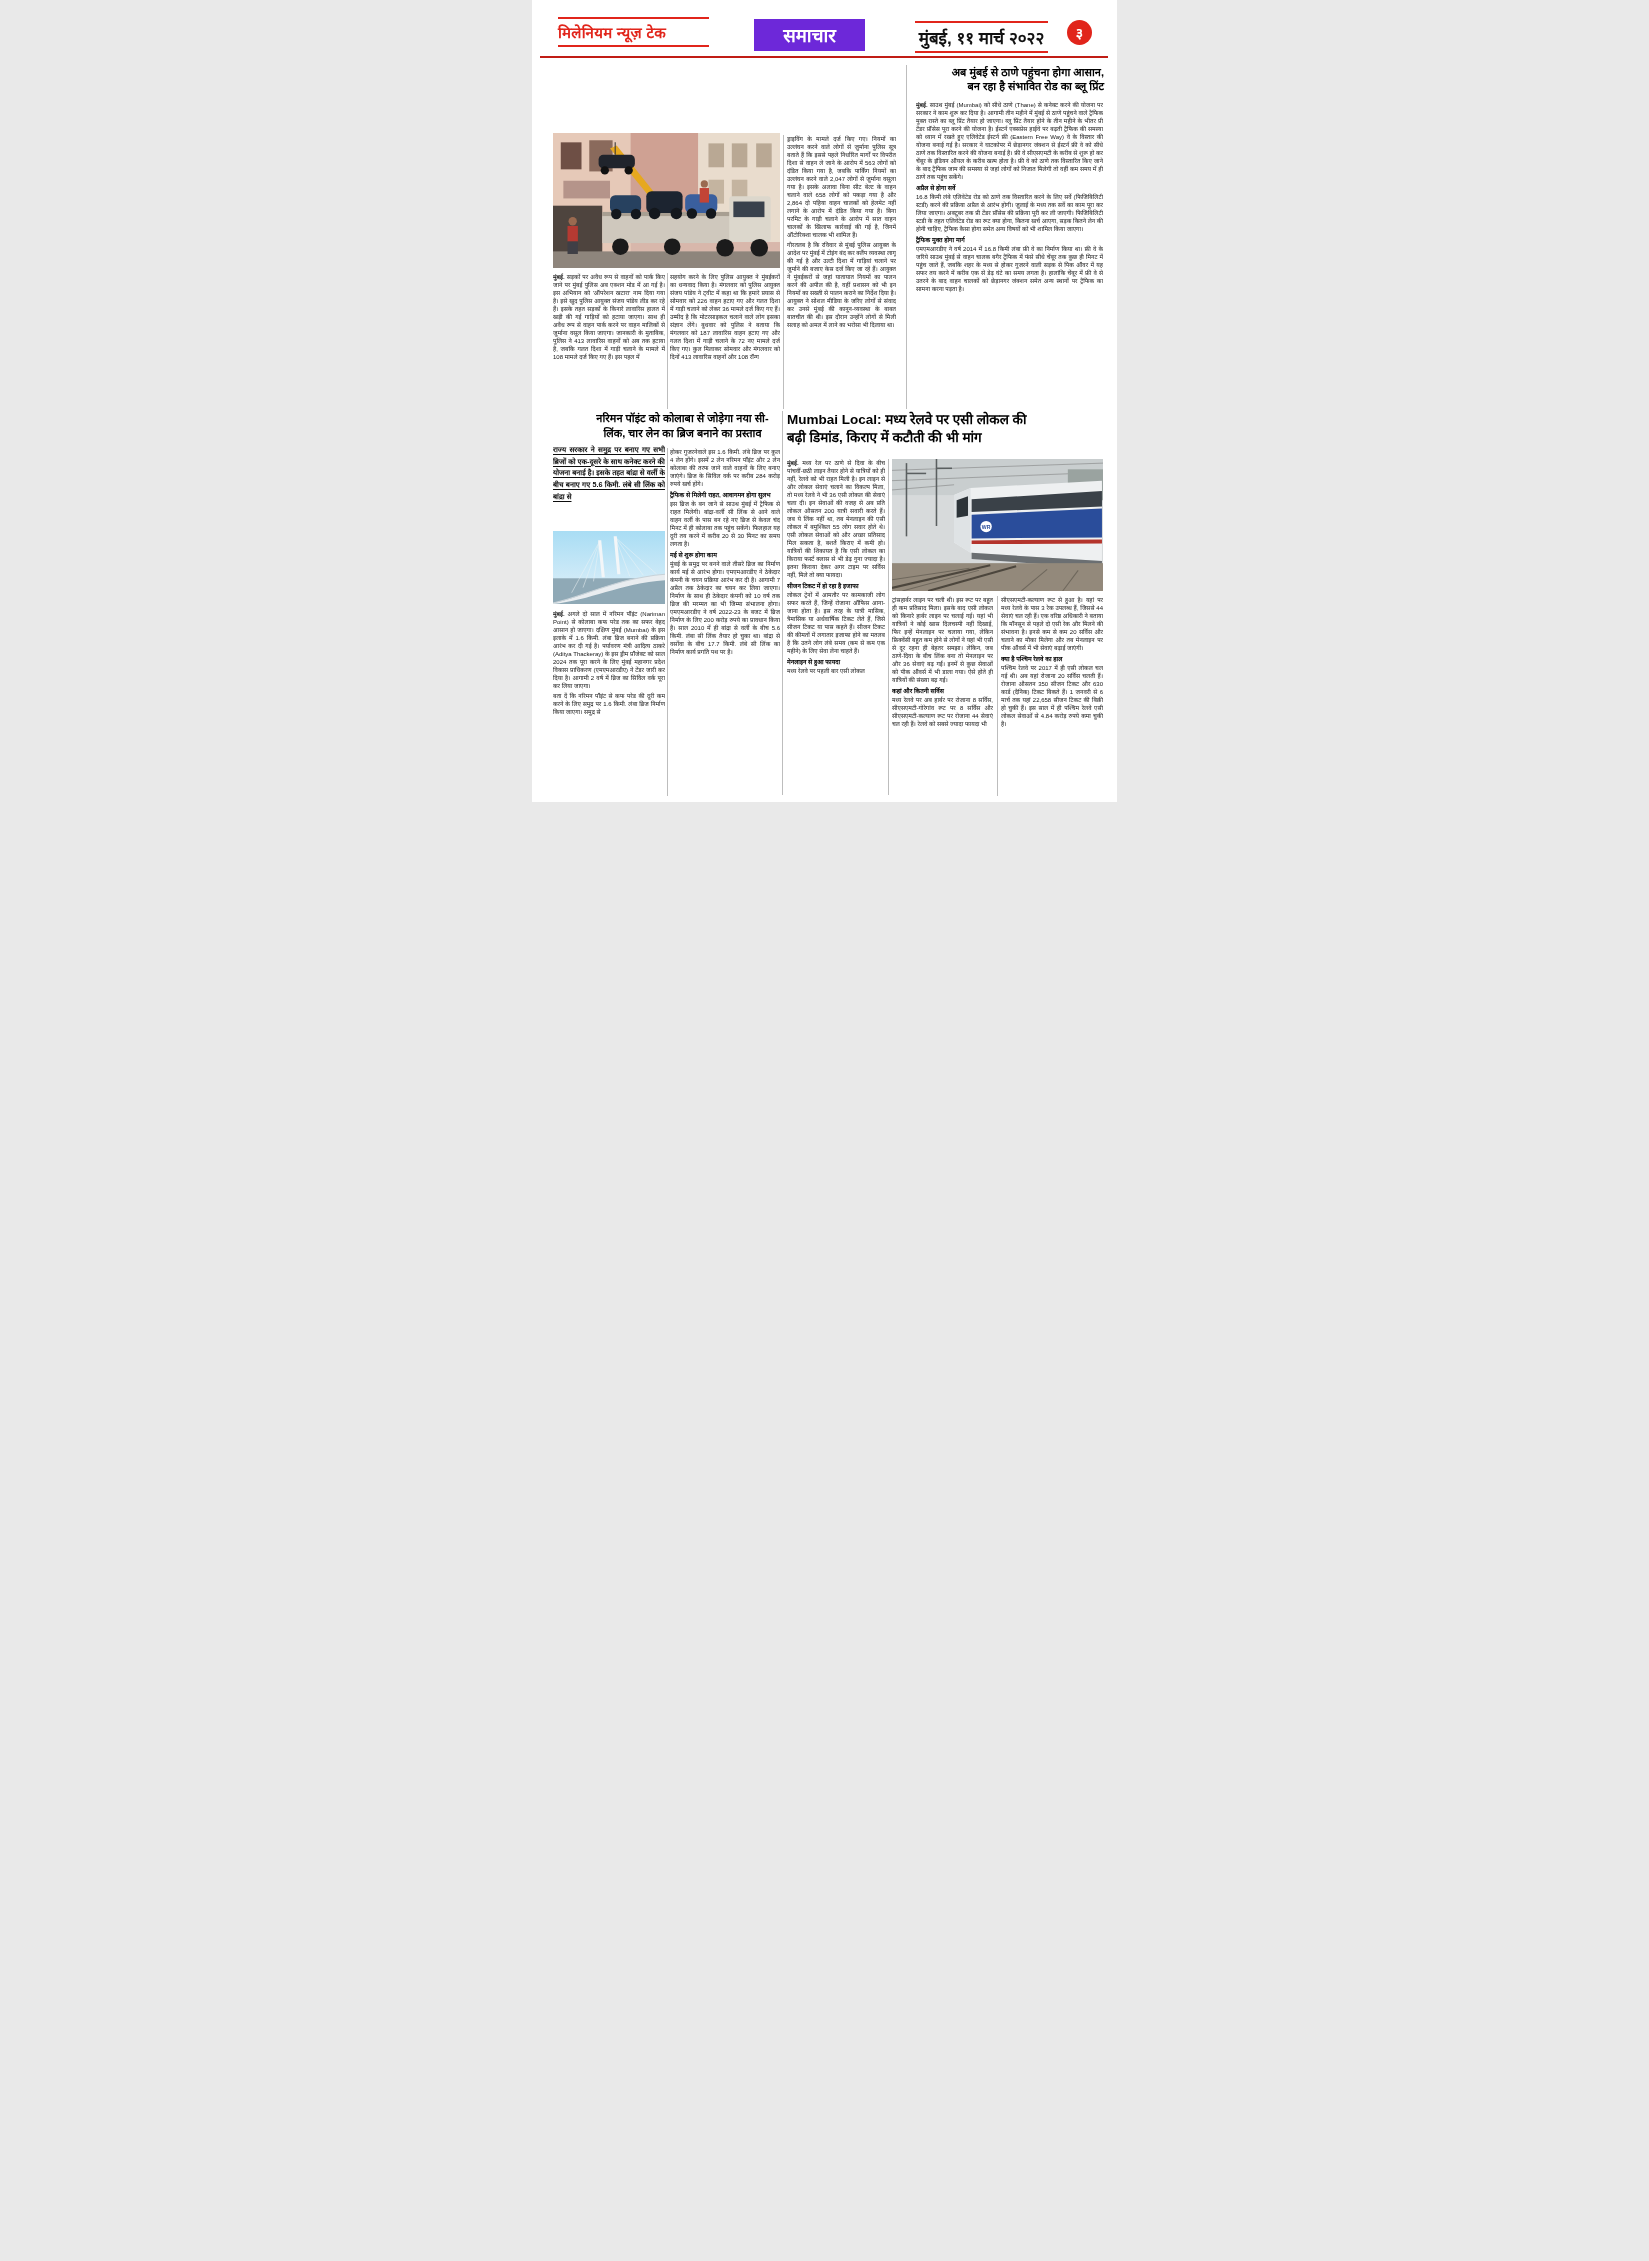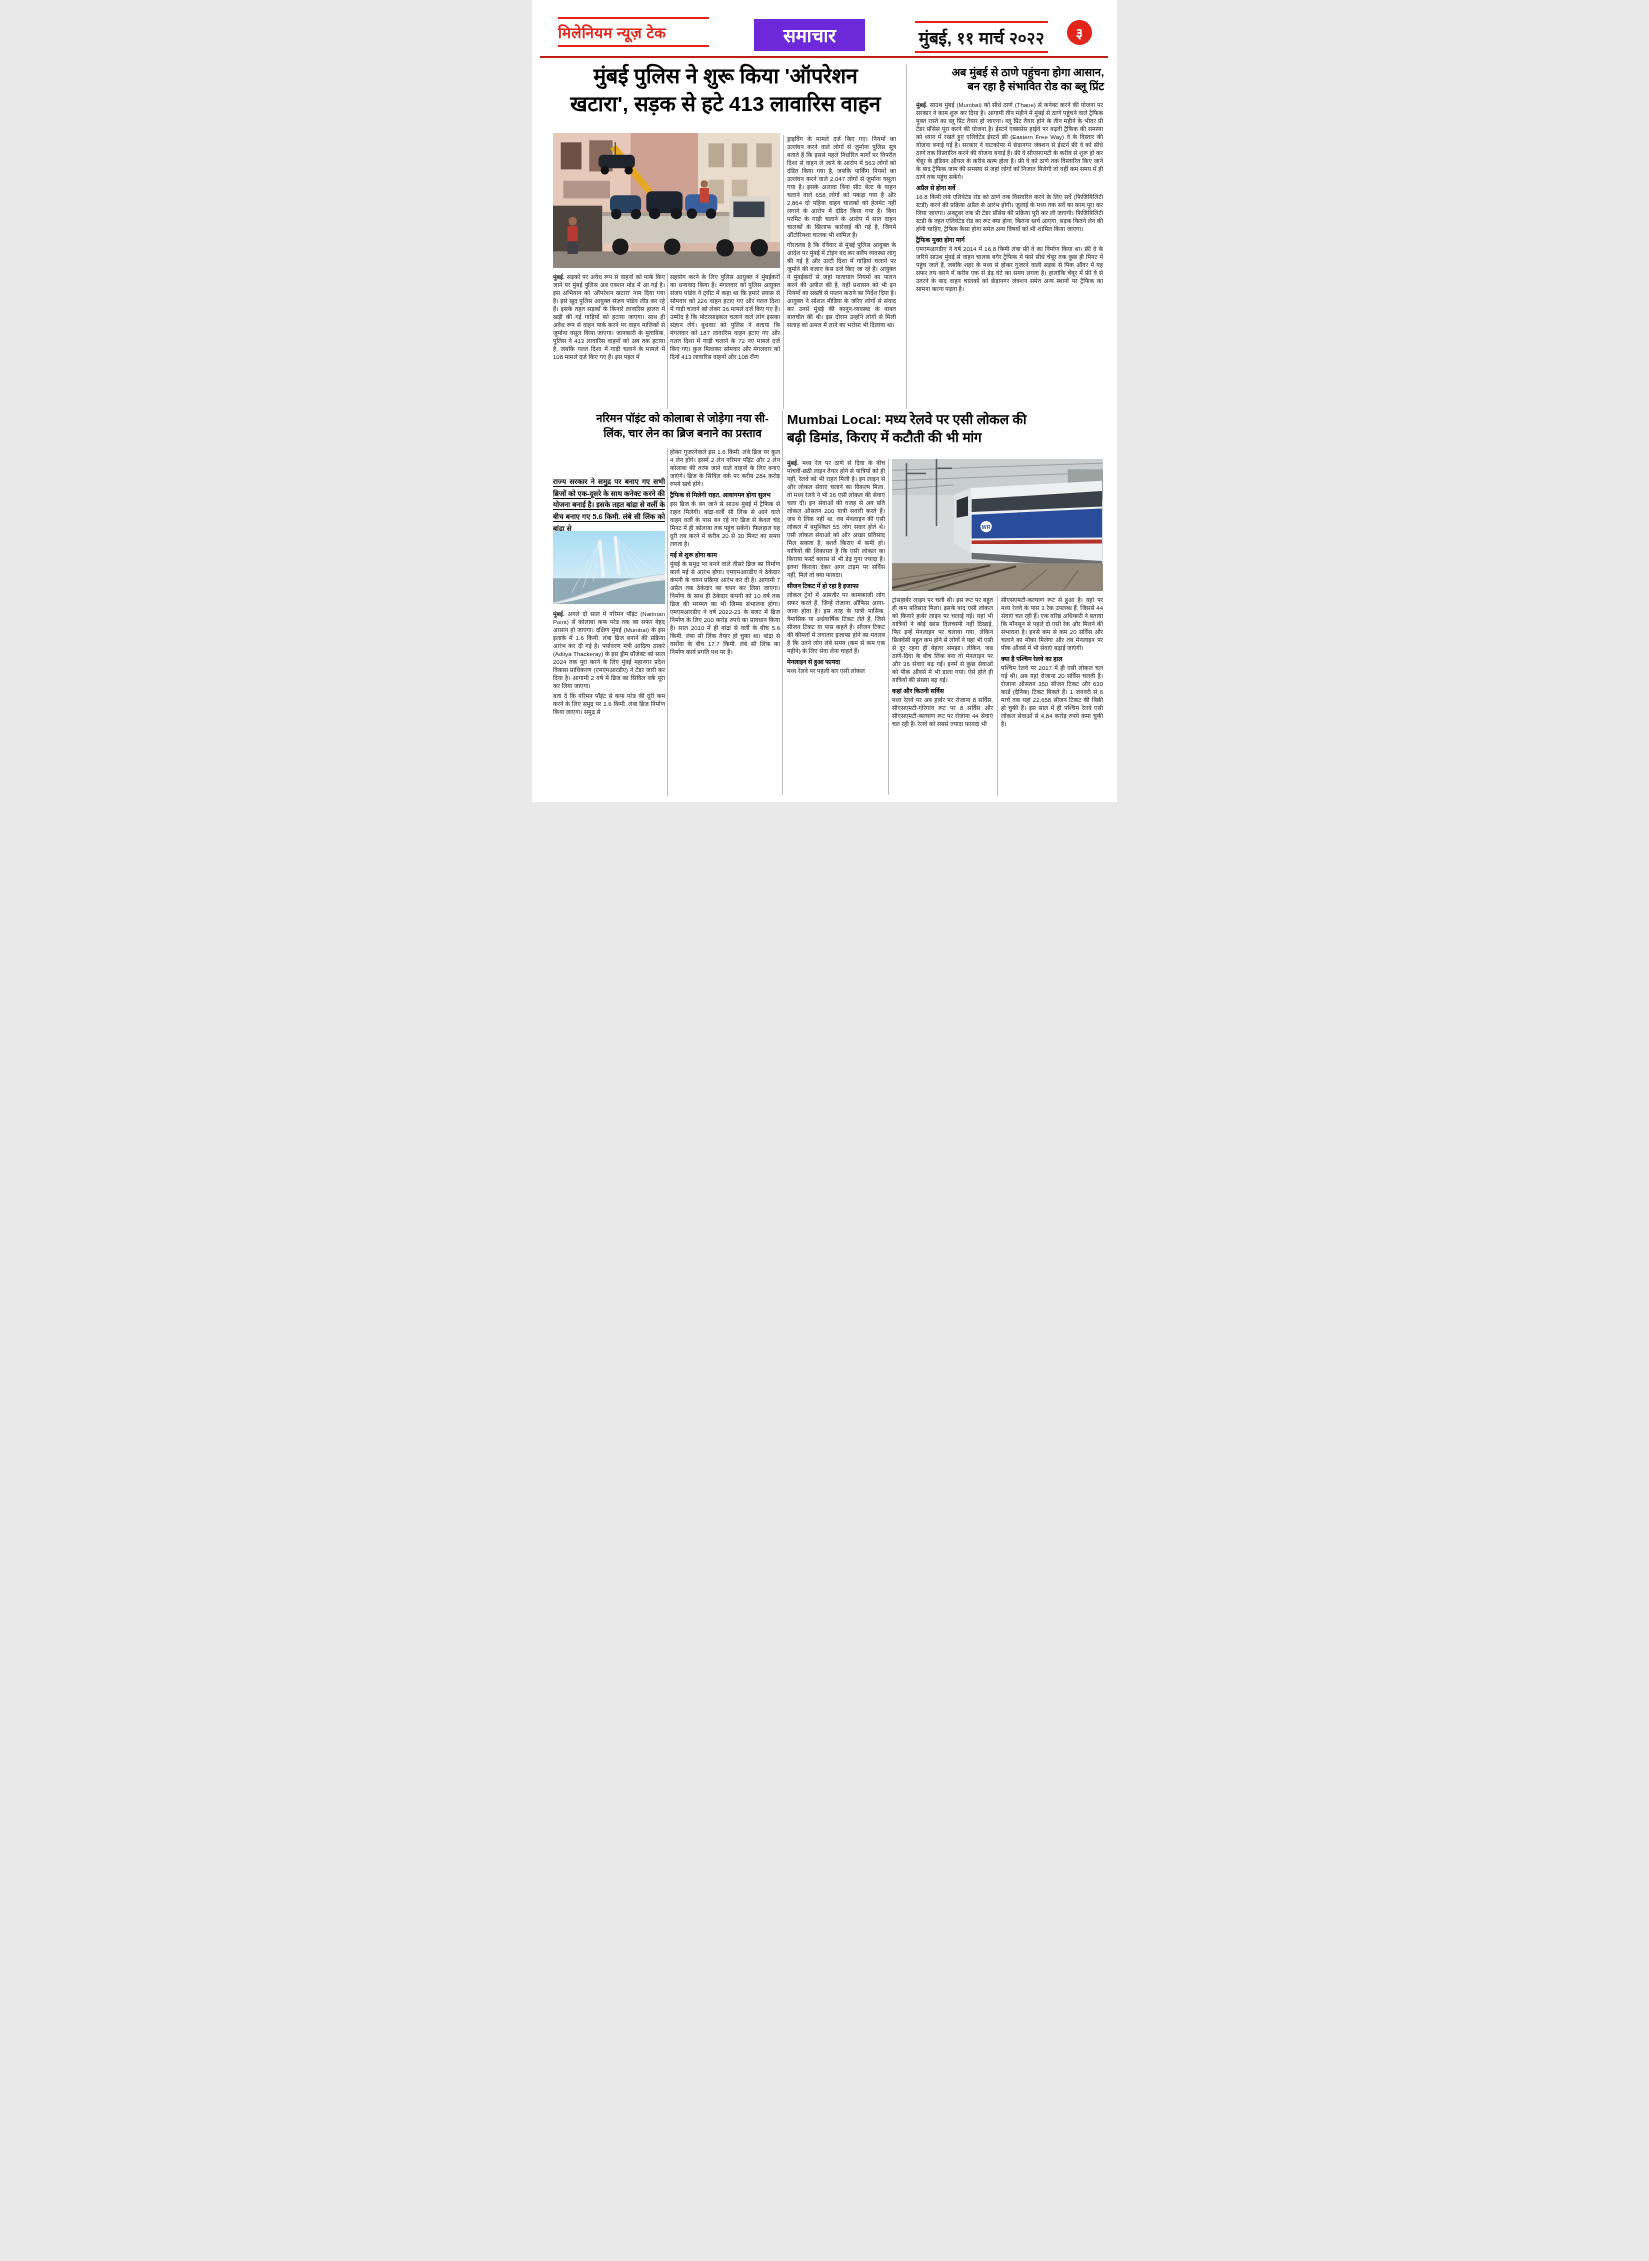--- a/index.html
+++ b/index.html
@@ -52,24 +52,20 @@
   <div class="abs" style="left:383px; top:21px; width:133px;">
     <div class="redbar" style="height:2.1px;"></div>
     <div class="dateline-text" style="padding:2.6px 0 2.1px;">मुंबई, ११ मार्च २०२२</div>
     <div class="redbar" style="height:2.1px;"></div>
   </div>
 
   <div class="abs page-circle" style="left:535px; top:19.7px; width:25px; height:25px;">३</div>
 
   <div class="abs header-rule" style="left:8.3px; top:56px; width:568px; height:1.6px;"></div>
 
-  <div class="abs h1a" style="left:14.5px; top:62px; width:358px;">
-    <div>मुंबई पुलिस ने शुरू किया 'ऑपरेशन</div>
-    <div>खटारा', सड़क से हटे 413 लावारिस वाहन</div>
-  </div>
 
   <div class="abs photo" style="left:21px; top:133px; width:227px; height:135px;">
     <svg viewBox="0 0 438 260" preserveAspectRatio="none">
       <rect width="438" height="260" fill="#d8b7ab"></rect>
       <rect x="0" y="0" width="150" height="240" fill="#e6c9b8"></rect>
       <rect x="150" y="0" width="130" height="210" fill="#cfa193"></rect>
       <rect x="280" y="0" width="158" height="210" fill="#e9dccd"></rect>
       <rect x="15" y="18" width="40" height="52" fill="#6e4f45"></rect>
       <rect x="70" y="14" width="45" height="60" fill="#8a6a5c"></rect>
       <rect x="20" y="92" width="90" height="34" fill="#b5948a"></rect>
@@ -138,21 +134,21 @@
     <p class="bt">16.8 किमी लंबे एलिवेटेड रोड को ठाणे तक विस्तारित करने के लिए सर्वे (फिजिबिलिटी स्टडी) करने की प्रक्रिया अप्रैल से आरंभ होगी। जुलाई के मध्य तक सर्वे का काम पूरा कर लिया जाएगा। अक्टूबर तक प्री टेंडर प्रॉसेस की प्रक्रिया पूरी कर ली जाएगी। फिजिबिलिटी स्टडी के तहत एलिवेटेड रोड का रूट क्या होगा, कितना खर्च आएगा, सड़क कितने लेन की होनी चाहिए, ट्रैफिक कैसा होगा समेत अन्य विषयों को भी शामिल किया जाएगा।</p>
     <h4 class="sub">ट्रैफिक मुक्त होगा मार्ग</h4>
     <p class="bt">एमएमआरडीए ने वर्ष 2014 में 16.8 किमी लंबा फ्री वे का निर्माण किया था। फ्री वे के जरिये साउथ मुंबई से वाहन चालक बगैर ट्रैफिक में फंसे सीधे चेंबूर तक कुछ ही मिनट में पहुंच जाते हैं, जबकि शहर के मध्य से होकर गुजरने वाली सड़क से पिक ऑवर में यह सफर तय करने में करीब एक से डेढ़ घंटे का समय लगता है। हालांकि चेंबूर में फ्री वे से उतरने के बाद वाहन चालकों को छेड़ानगर जंक्शन समेत अन्य स्थानों पर ट्रैफिक का सामना करना पड़ता है।</p>
   </div>
 
   <div class="abs h3a" style="left:35px; top:411px; width:231px;text-align:center;">
     <div>नरिमन पॉइंट को कोलाबा से जोड़ेगा नया सी-</div>
     <div>लिंक, चार लेन का ब्रिज बनाने का प्रस्ताव</div>
   </div>
 
-  <div class="abs col intro" style="left:21px; top:476px; width:112px; height:79px;">राज्य सरकार ने समुद्र पर बनाए गए सभी ब्रिजों को एक-दूसरे के साथ कनेक्ट करने की योजना बनाई है। इसके तहत बांद्रा से वर्ली के बीच बनाए गए 5.6 किमी. लंबे सी लिंक को बांद्रा से</div>
+  <div class="abs col intro" style="left:21px; top:444px; width:112px; height:79px;">राज्य सरकार ने समुद्र पर बनाए गए सभी ब्रिजों को एक-दूसरे के साथ कनेक्ट करने की योजना बनाई है। इसके तहत बांद्रा से वर्ली के बीच बनाए गए 5.6 किमी. लंबे सी लिंक को बांद्रा से</div>
 
   <div class="abs photo" style="left:21px; top:531px; width:112px; height:73px;">
     <svg viewBox="0 0 216 142" preserveAspectRatio="none">
       <defs>
         <linearGradient id="sky2" x1="0" y1="0" x2="0" y2="1">
           <stop offset="0" stop-color="#a9ddf4"></stop>
             <stop offset="1" stop-color="#e4f2fa"></stop>
         </linearGradient>
       </defs>
       <rect width="216" height="142" fill="url(#sky2)"></rect>

